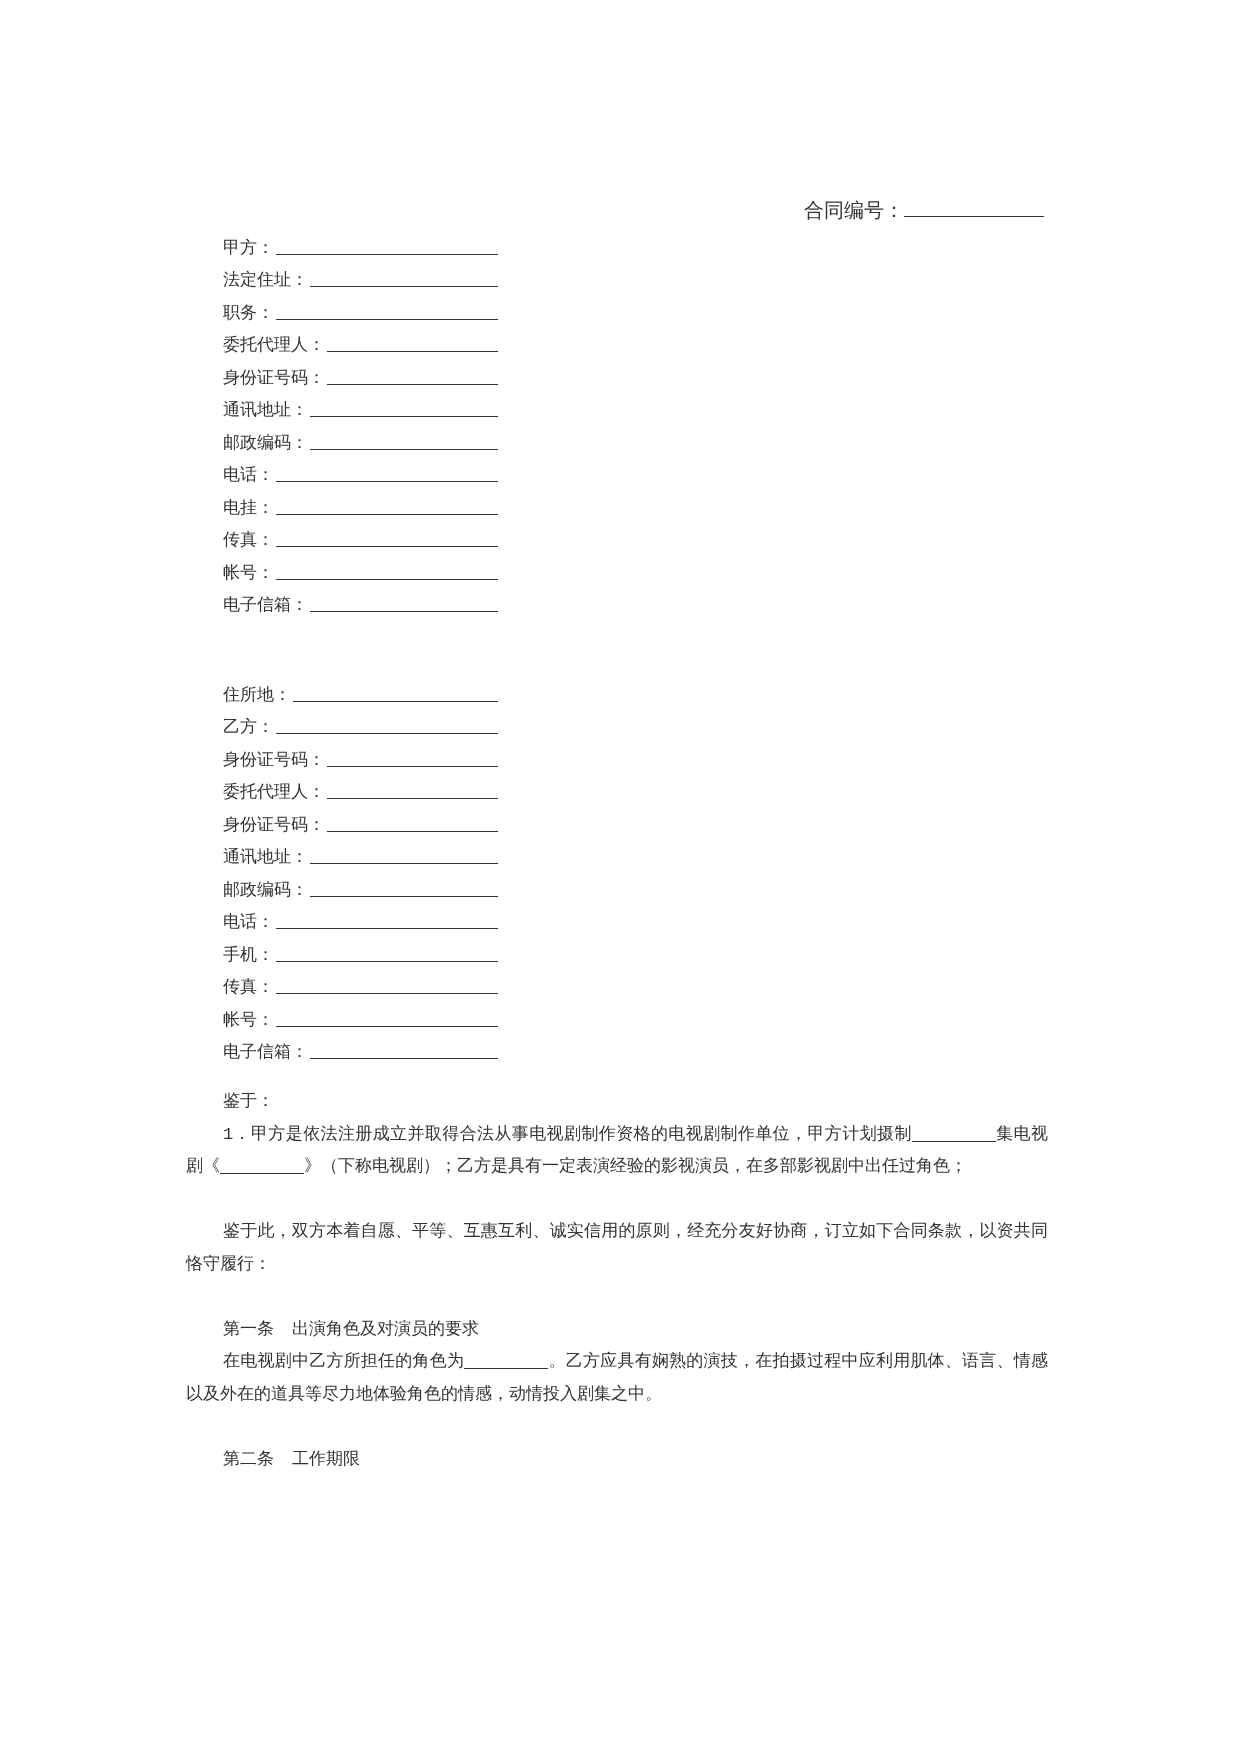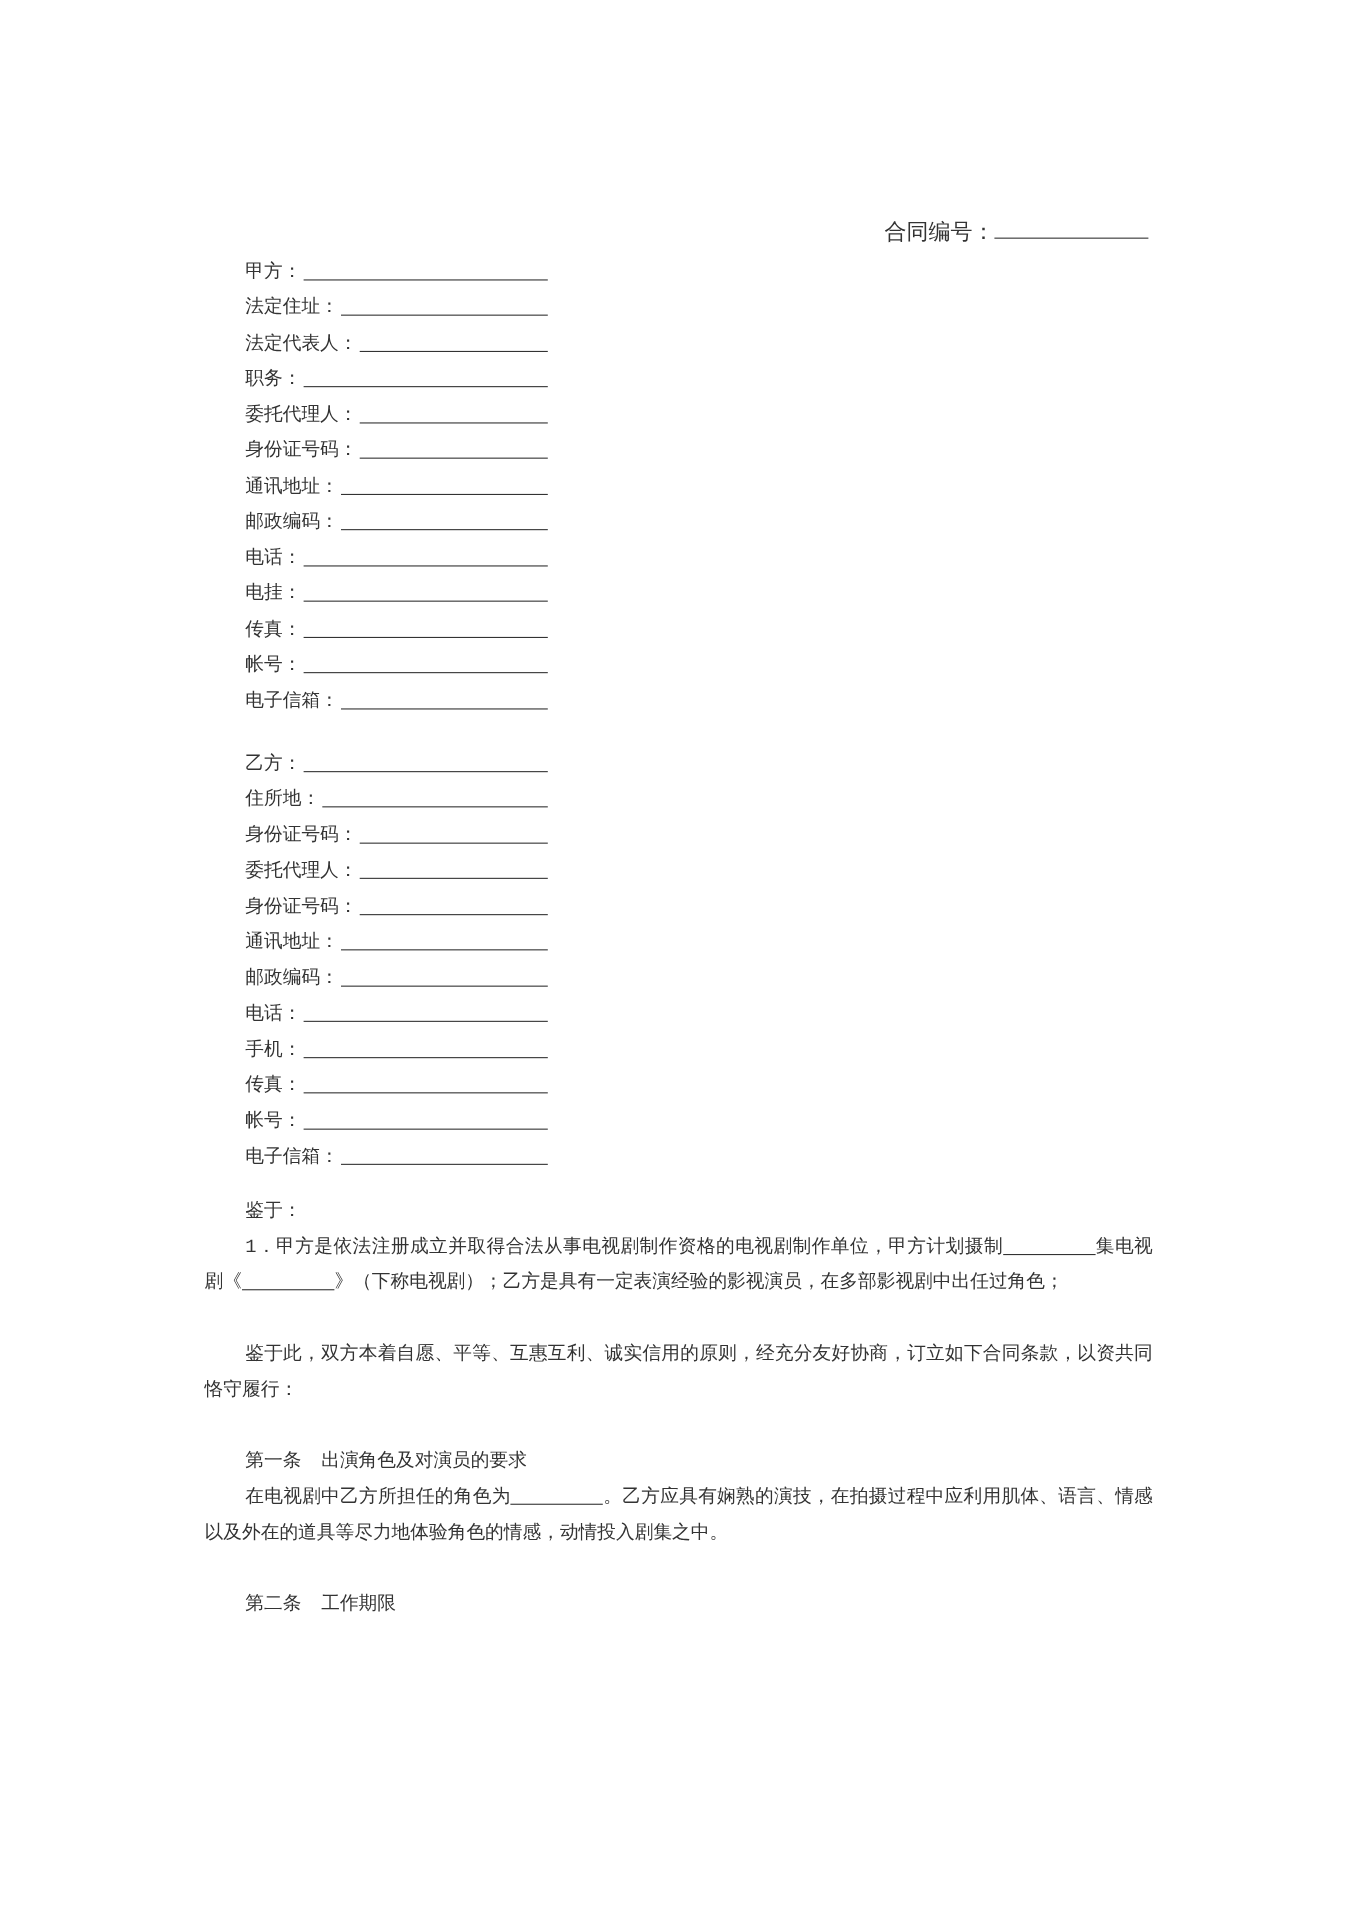--- a/index.html
+++ b/index.html
@@ -99,24 +99,20 @@
   <div class="fields party-a">
     <div class="field-row">
         <span class="label">甲方：</span>
         <span class="line"></span>
       </div>
     <div class="field-row">
         <span class="label">法定住址：</span>
         <span class="line"></span>
       </div>
     <div class="field-row">
-        <span class="label">法定代表人：</span>
-        <span class="line"></span>
-      </div>
-    <div class="field-row">
         <span class="label">职务：</span>
         <span class="line"></span>
       </div>
     <div class="field-row">
         <span class="label">委托代理人：</span>
         <span class="line"></span>
       </div>
     <div class="field-row">
         <span class="label">身份证号码：</span>
         <span class="line"></span>
@@ -146,25 +142,25 @@
         <span class="line"></span>
       </div>
     <div class="field-row">
         <span class="label">电子信箱：</span>
         <span class="line"></span>
       </div>
   </div>
 
   <div class="fields party-b">
     <div class="field-row">
+        <span class="label">住所地：</span>
+        <span class="line"></span>
+      </div>
+    <div class="field-row">
         <span class="label">乙方：</span>
-        <span class="line"></span>
-      </div>
-    <div class="field-row">
-        <span class="label">住所地：</span>
         <span class="line"></span>
       </div>
     <div class="field-row">
         <span class="label">身份证号码：</span>
         <span class="line"></span>
       </div>
     <div class="field-row">
         <span class="label">委托代理人：</span>
         <span class="line"></span>
       </div>

